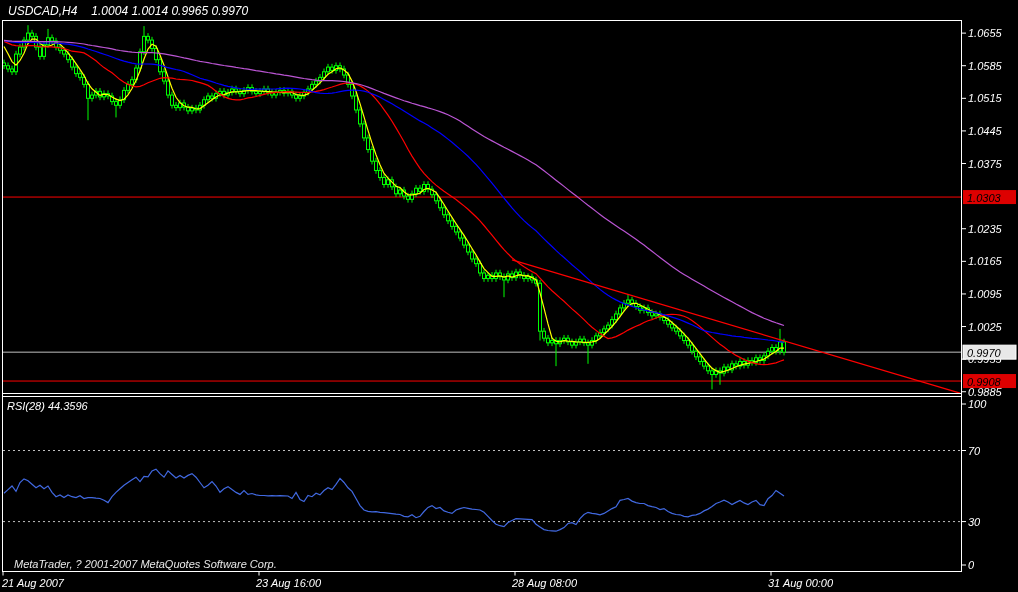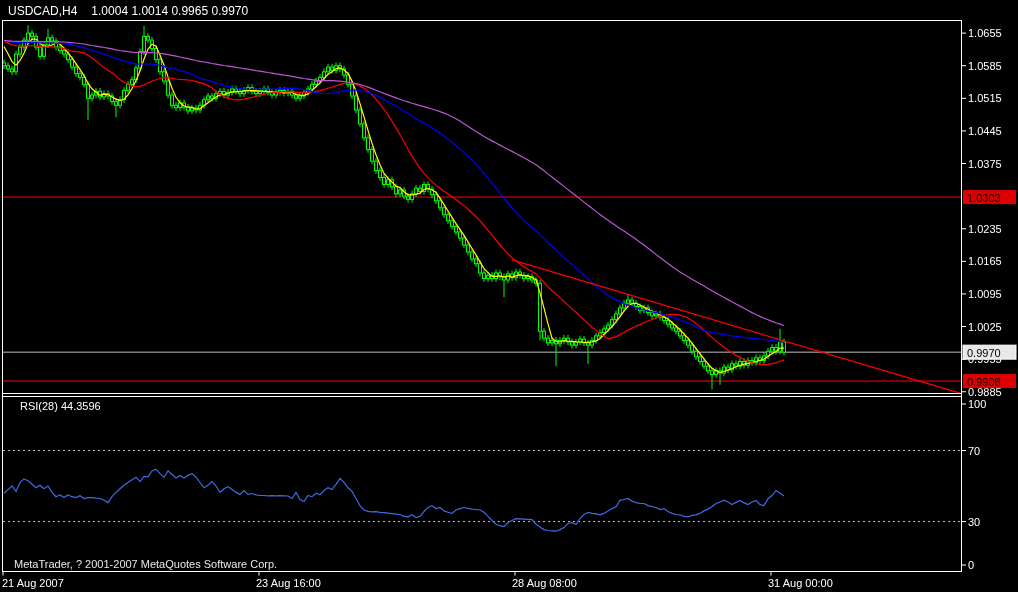--- a/index.html
+++ b/index.html
@@ -1,20 +1,20 @@
 <!DOCTYPE html>
 <html><head>
 <meta charset="utf-8">
 <style>
   html,body{margin:0;padding:0;background:#000;}
   .win{position:relative;width:1018px;height:592px;background:#000;overflow:hidden;
-       font-family:"Liberation Sans",sans-serif;-webkit-font-smoothing:none;}
+       font-family:"Liberation Sans",sans-serif;font-style:italic;-webkit-font-smoothing:none;}
   .title{position:absolute;left:8px;top:4px;color:#fff;font-size:12px;white-space:pre;}
   .title .q{margin-left:14px;}
-  .ind-label{position:absolute;left:20px;top:400px;color:#fff;font-size:11px;}
+  .ind-label{position:absolute;left:7px;top:400px;color:#fff;font-size:11px;}
   .copyright{position:absolute;left:14px;top:558px;color:#e8e8e8;font-size:11px;}
   svg{position:absolute;left:0;top:0;}
   text{font-family:"Liberation Sans",sans-serif;}
 </style>
 </head>
 <body>
 
 <div class="win">
   <div class="title"><span>USDCAD,H4</span><span class="q">1.0004 1.0014 0.9965 0.9970</span></div>
 

